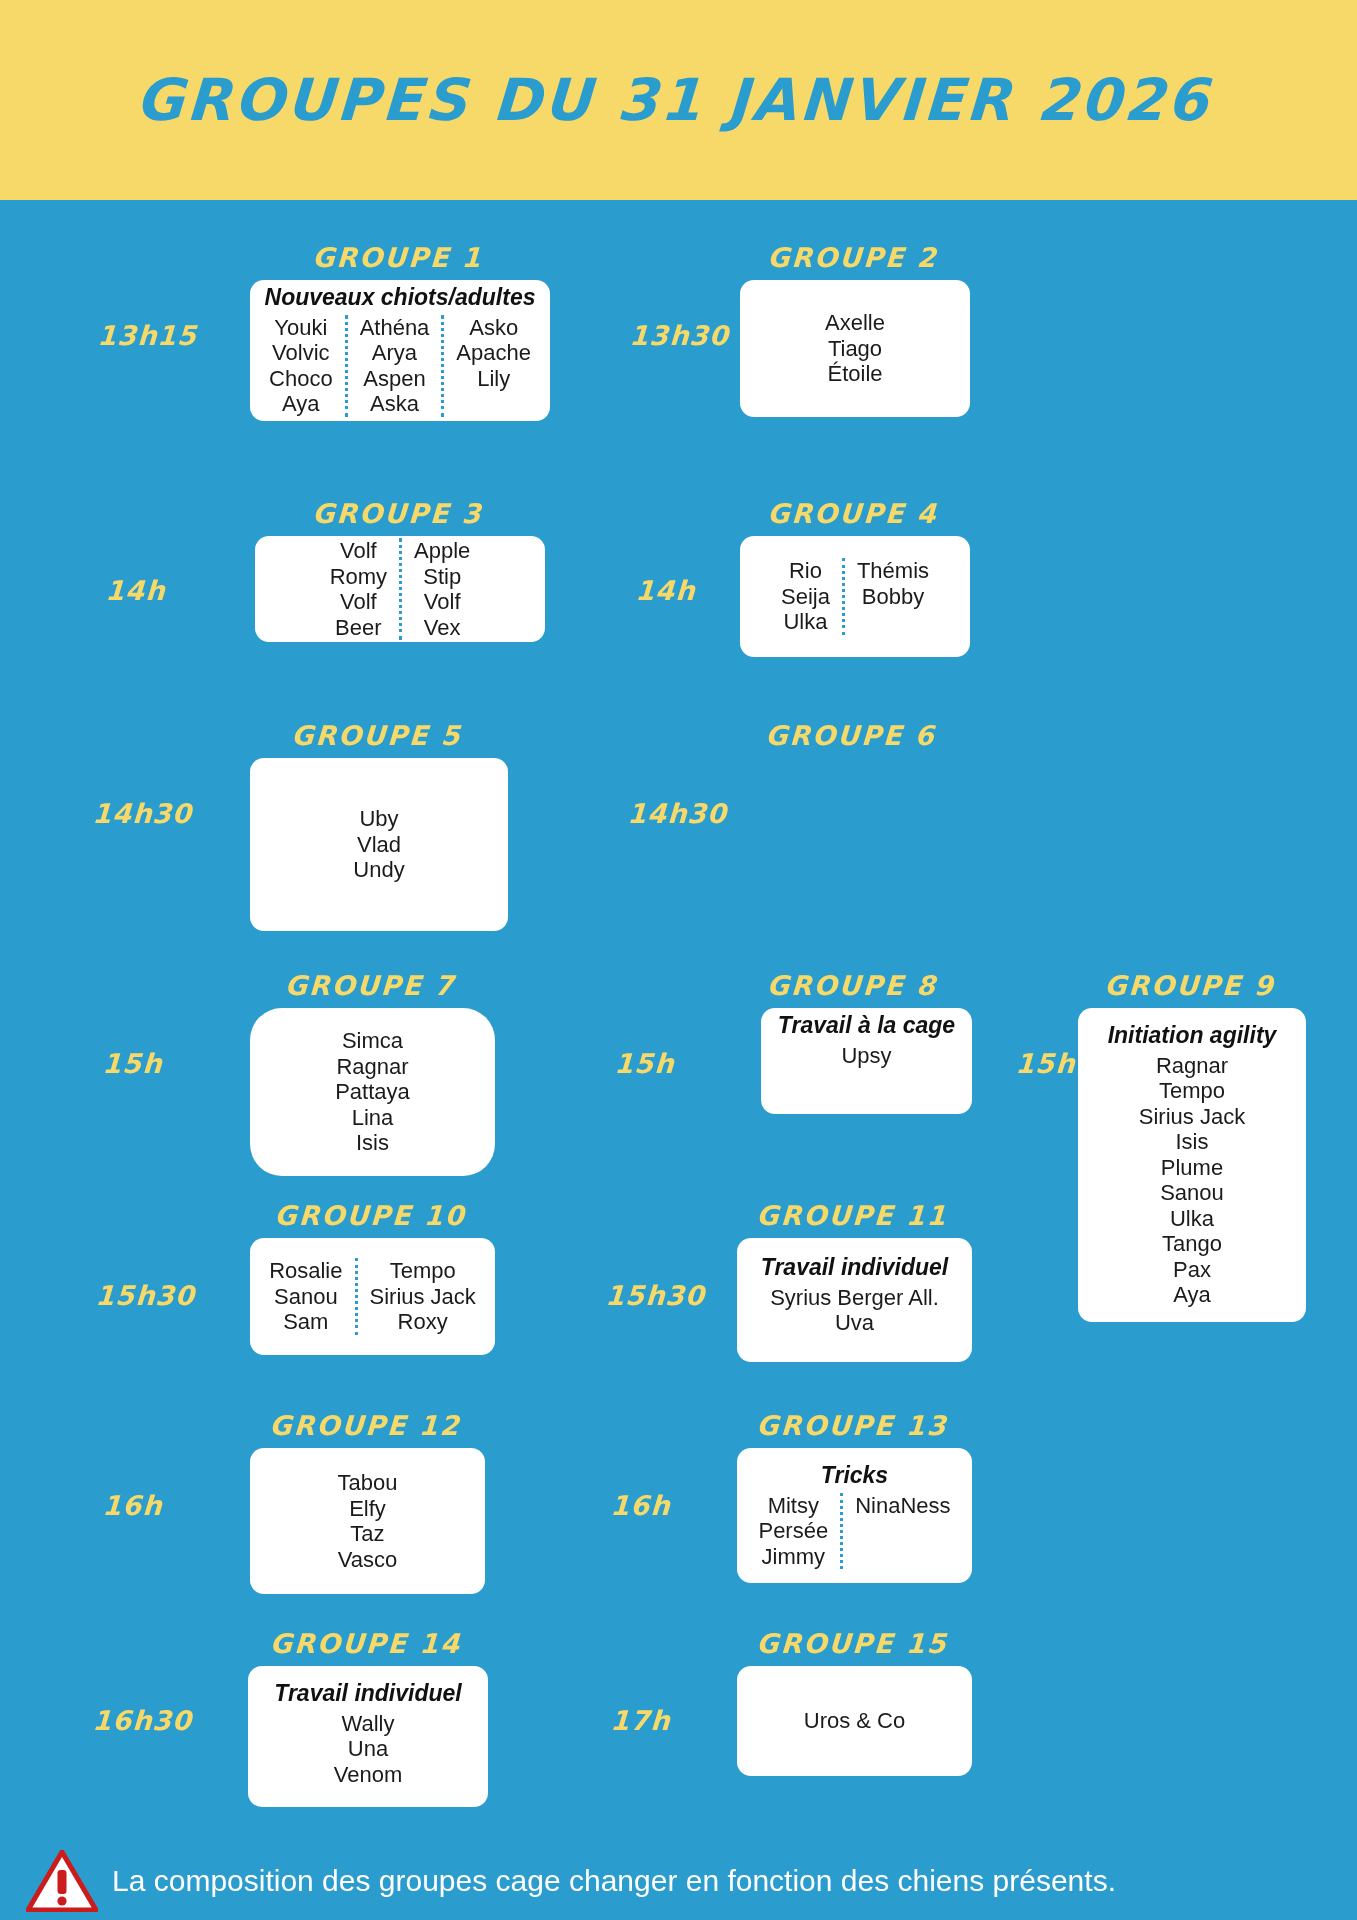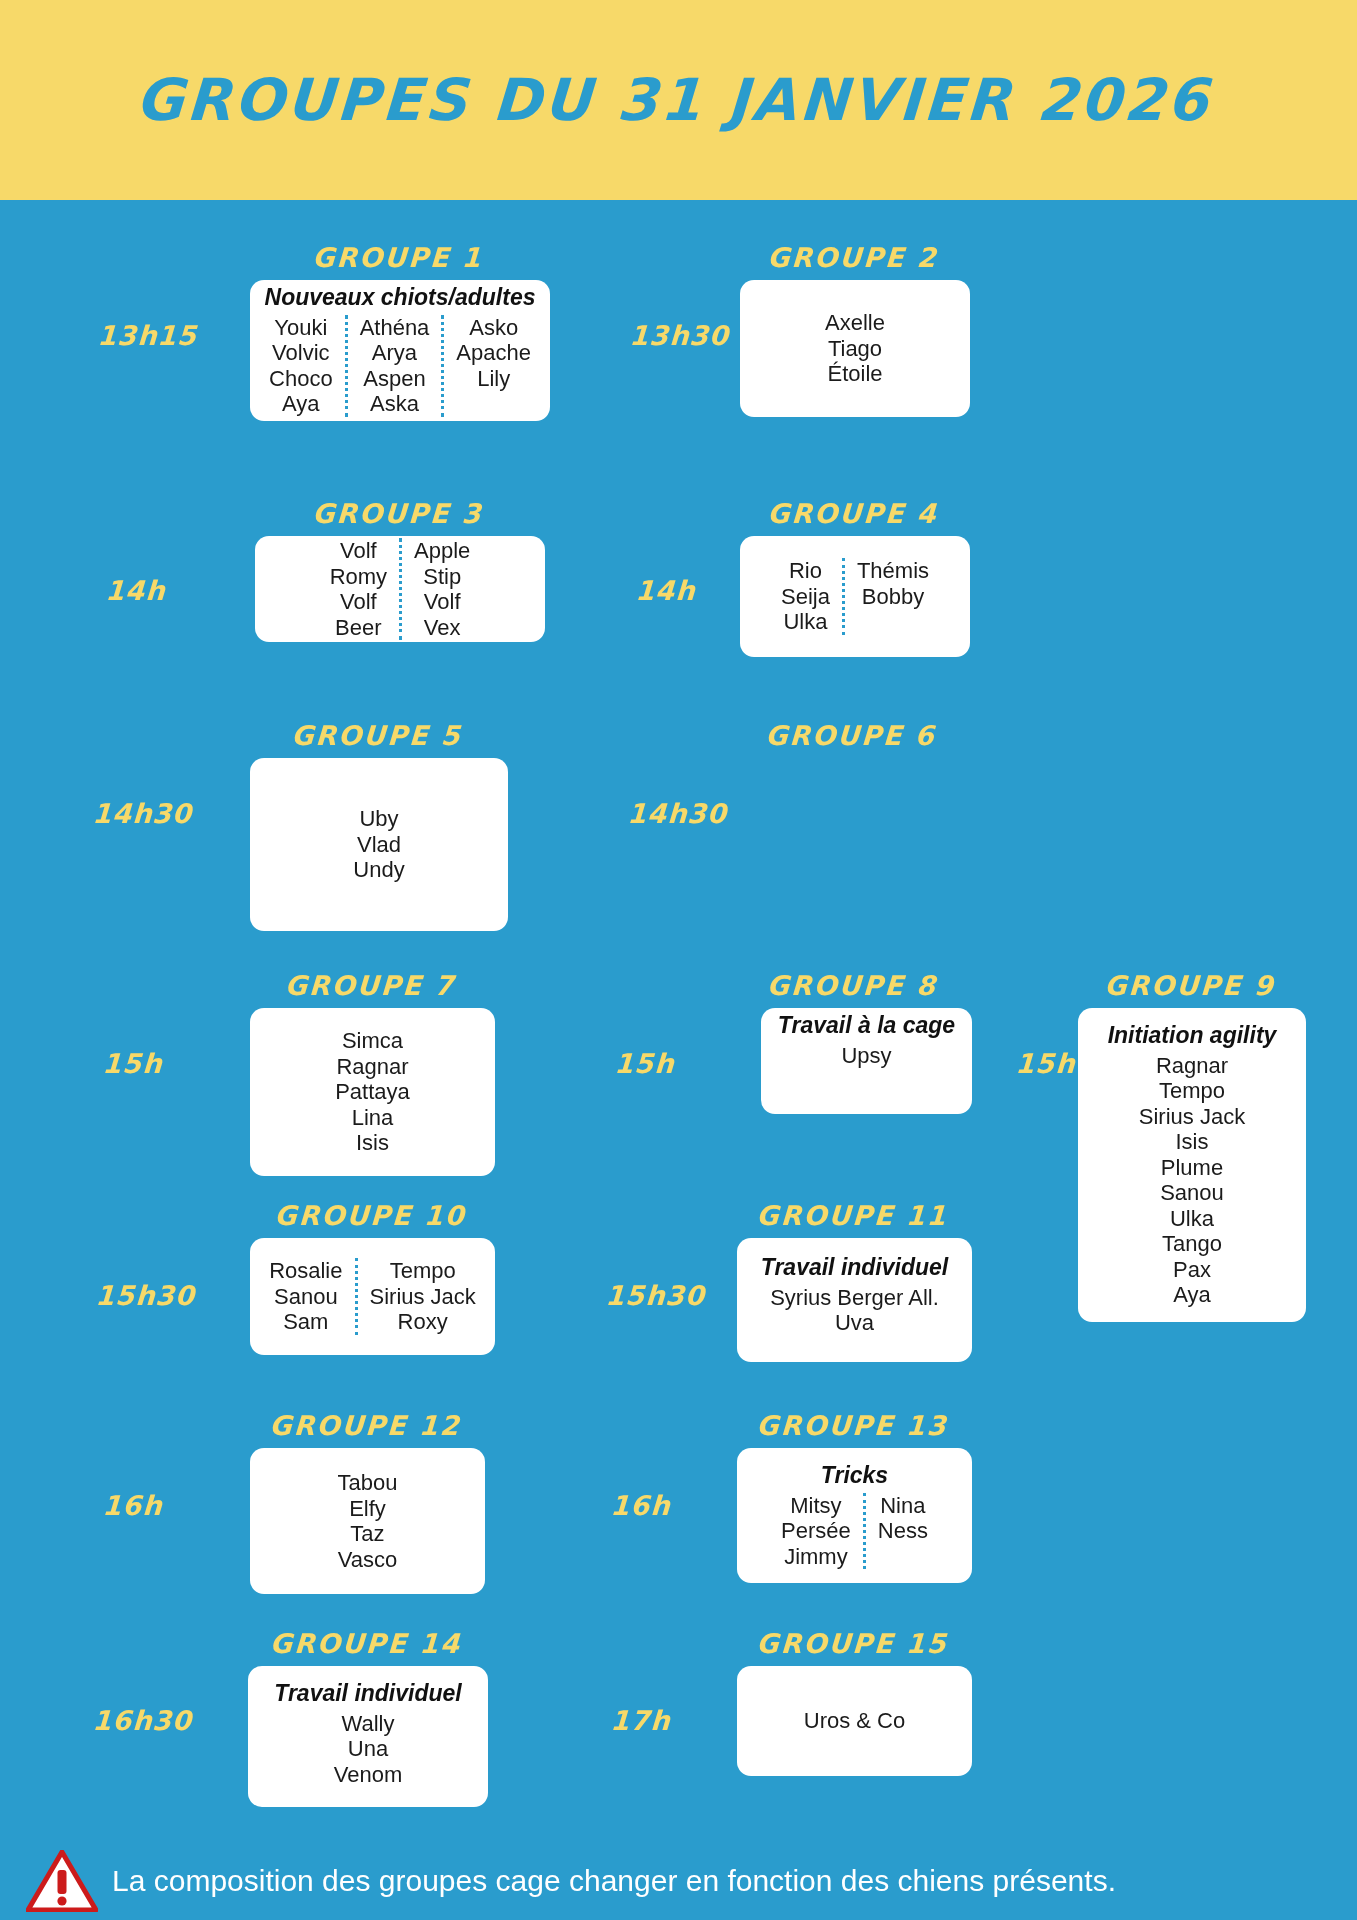--- a/index.html
+++ b/index.html
@@ -227,21 +227,21 @@
   </div>
 
   <div class="time" style="left:630px; top:598px;">14h30</div>
   <div class="slot" style="left:738px; top:520px; width:230px;">
     <div class="group-title">Groupe 6</div>
   </div>
 
   <div class="time" style="left:105px; top:848px;">15h</div>
   <div class="slot" style="left:250px; top:770px; width:245px;">
     <div class="group-title">Groupe 7</div>
-    <div class="card" style="padding:20px 14px;">
+    <div class="card" style="padding:20px 14px;border-radius:32px;">
       <div class="cols">
         <div class="col">
           <div class="name">Simca</div>
           <div class="name">Ragnar</div>
           <div class="name">Pattaya</div>
           <div class="name">Lina</div>
           <div class="name">Isis</div>
         </div>
       </div>
     </div>
@@ -334,21 +334,21 @@
   <div class="slot" style="left:737px; top:1210px; width:235px;">
     <div class="group-title">Groupe 13</div>
     <div class="card" style="padding:14px 8px;">
       <div class="card-label">Tricks</div>
       <div class="cols">
         <div class="col">
           <div class="name">Mitsy</div>
           <div class="name">Persée</div>
           <div class="name">Jimmy</div>
         </div>
-        <div class="col" style="display:flex;flex-direction:column;justify-content:flex-start;">
+        <div class="col" style="display:flex;flex-direction:row;justify-content:space-between;">
           <div class="name">Nina</div>
           <div class="name">Ness</div>
         </div>
       </div>
     </div>
   </div>
 
   <div class="time" style="left:95px; top:1505px;">16h30</div>
   <div class="slot" style="left:248px; top:1428px; width:240px;">
     <div class="group-title">Groupe 14</div>

